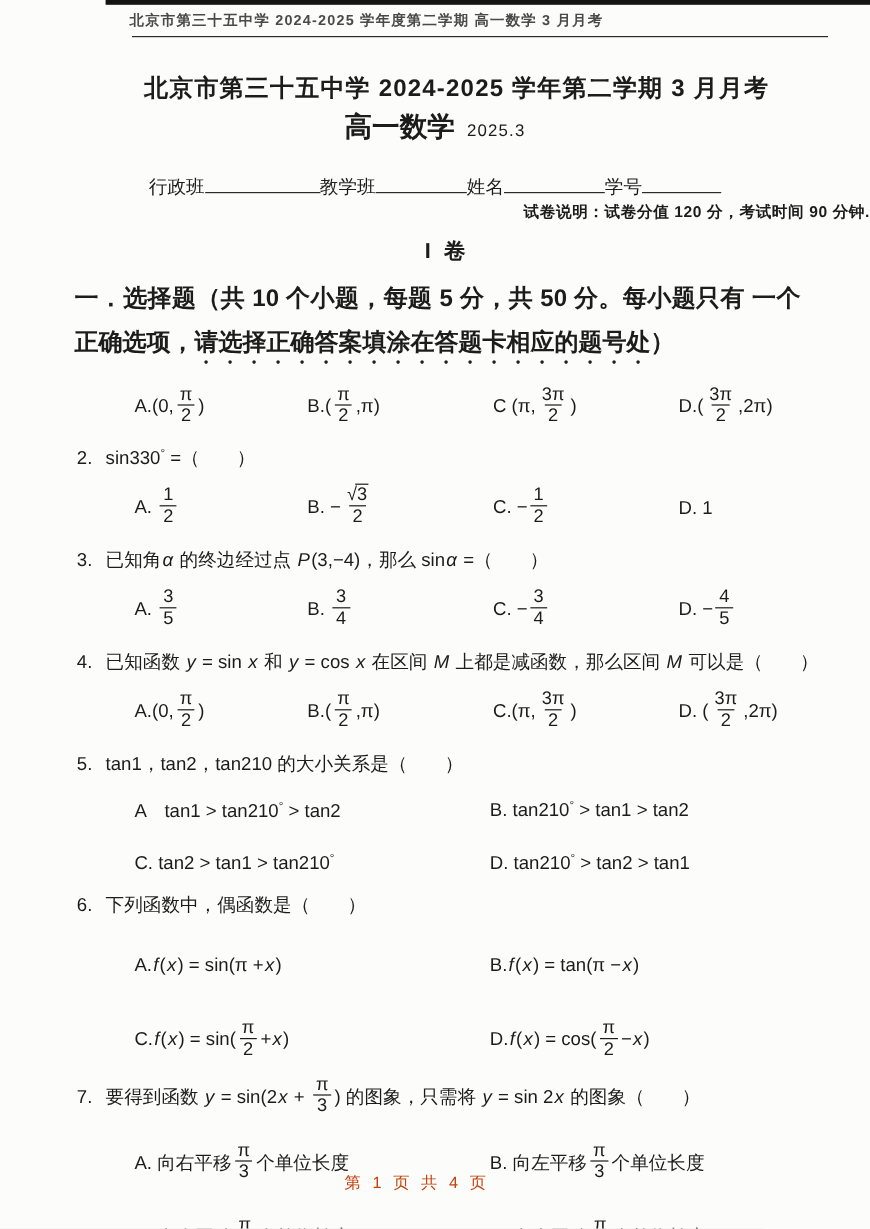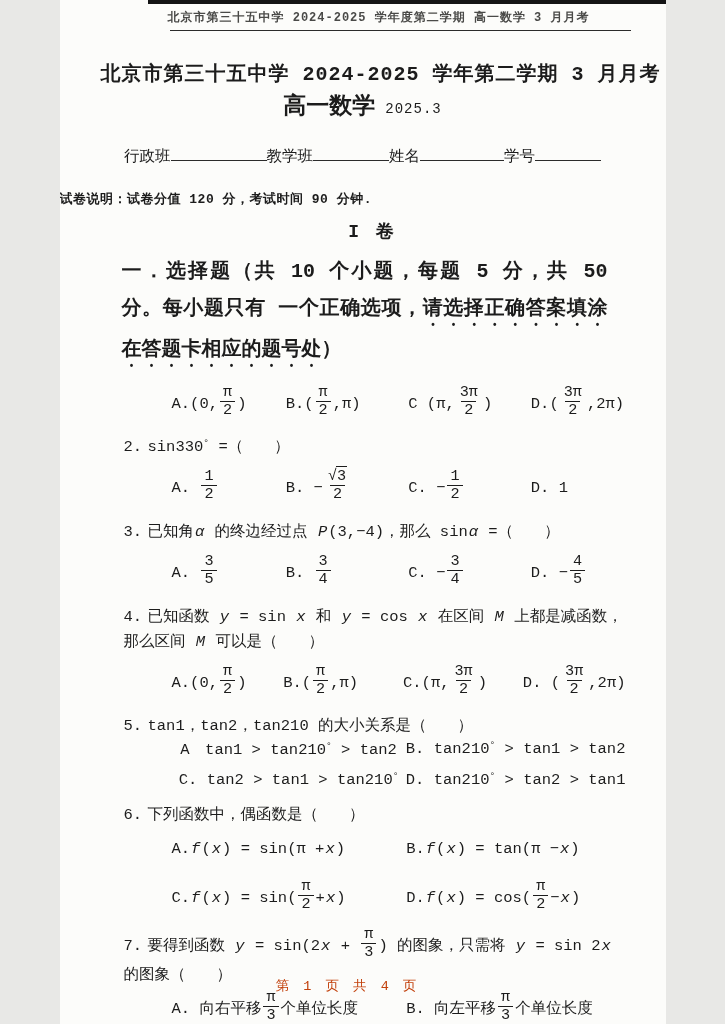--- a/index.html
+++ b/index.html
@@ -1,23 +1,23 @@
 <!DOCTYPE html>
 <html><head>
 <meta charset="utf-8">
 <style>
   html,body{margin:0;padding:0;}
   body{background:#e8e8e6;}
   .sheet{
     position:relative;
-    width:606px;height:1024px;
+    width:725px;height:1024px;
     margin:0 auto;
     background:#fcfcfa;
     overflow:hidden;
-    font-family:Liberation Mono, monospace;
+    font-family:Liberation Sans, sans-serif;
     color:#1c1c1c;
     box-sizing:border-box;
   }
   
   .scan-topbar{position:absolute;top:0;left:88px;right:0;height:4px;background:#141414;}
   .scan-header{
     padding:9px 0 0 108px;
     font-size:12px;font-weight:600;color:#4a4a48;
     letter-spacing:1px;
     filter:blur(.3px);
@@ -25,21 +25,21 @@
   .header-rule{border-bottom:1.6px solid #2b2b2b;margin:4px 35px 0 110px;}
 
   .title{margin-top:29px;text-align:center;font-size:20px;font-weight:700;letter-spacing:1px;margin-left:36px;}
   .subject-line{margin-top:3px;text-align:center;font-weight:700;font-size:23px;}
   .subject-date{font-size:14px;font-weight:400;margin-left:10px;letter-spacing:1px;}
 
   .info-line{margin-top:25px;text-align:center;font-size:15.5px;}
   .blank{display:inline-block;border-bottom:1.2px solid #2b2b2b;height:14px;vertical-align:baseline;}
   .b1{width:96px;} .b2{width:76px;} .b3{width:84px;} .b4{width:66px;}
 
-  .note-line{margin-top:23px;text-align:left;font-size:13px;font-weight:700;letter-spacing:.5px;}
+  .note-line{margin-top:1px;text-align:right;font-size:13px;font-weight:700;letter-spacing:.5px;}
 
   .volume{margin-top:11px;text-align:center;font-size:18px;font-weight:700;letter-spacing:3px;margin-left:20px;}
 
   .section-intro{
     margin:10px 58px 0 62px;
     font-size:20px;font-weight:700;line-height:1.85;
     text-align:justify;
   }
   .emph{
     -webkit-text-emphasis:filled dot #1c1c1c;
@@ -47,21 +47,21 @@
     text-emphasis:filled dot #1c1c1c;
     text-emphasis-position:under right;
   }
 
   .questions{margin:8px 40px 0 64px;font-size:15.5px;}
   .question{margin-bottom:9px;}
   .stem{line-height:1.6;}
   .qnum{display:inline-block;min-width:24px;}
   .opts{display:grid;padding-left:48px;box-sizing:border-box;}
   .opts4{grid-template-columns:2.05fr 2.2fr 2.2fr 1.7fr;margin-top:5px;align-items:center;min-height:46px;}
-  .opts2{grid-template-columns:1.07fr 1fr;row-gap:7px;margin-top:0;align-items:center;text-align:center;}
+  .opts2{grid-template-columns:1.07fr 1fr;row-gap:20px;margin-top:16px;align-items:center;}
   .opts2 .opt{min-height:24px;}
   .opts2.tall .opt{min-height:42px;display:flex;align-items:center;}
   .opt{white-space:nowrap;}
 
   
   i{font-style:italic;padding:0 1px;}
   sup{font-size:.62em;}
   .frac{
     display:inline-flex;flex-direction:column;align-items:center;
     vertical-align:middle;line-height:1.12;margin:0 2px;

